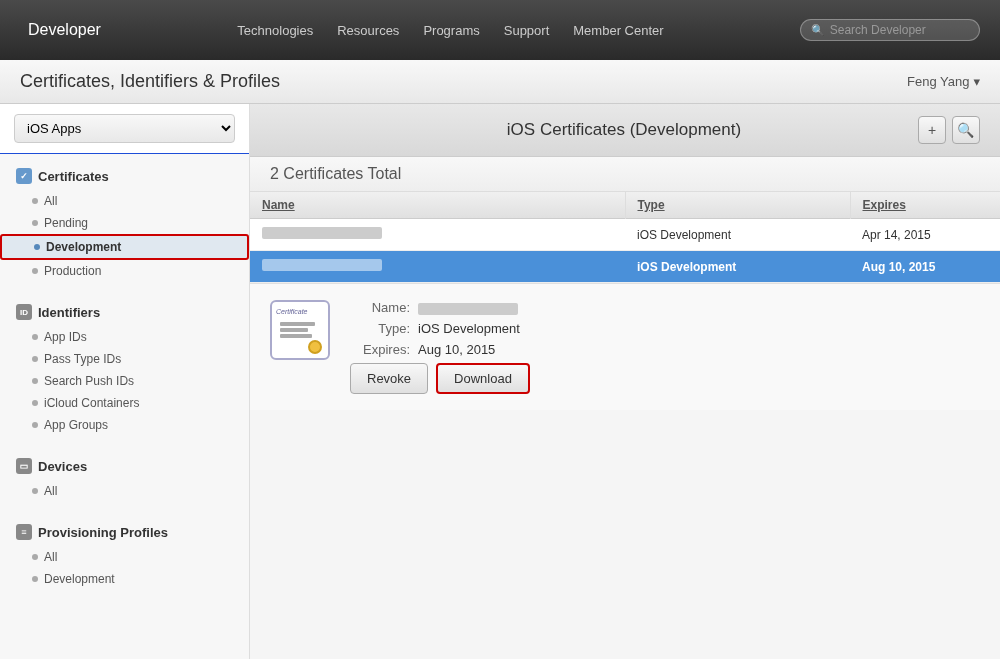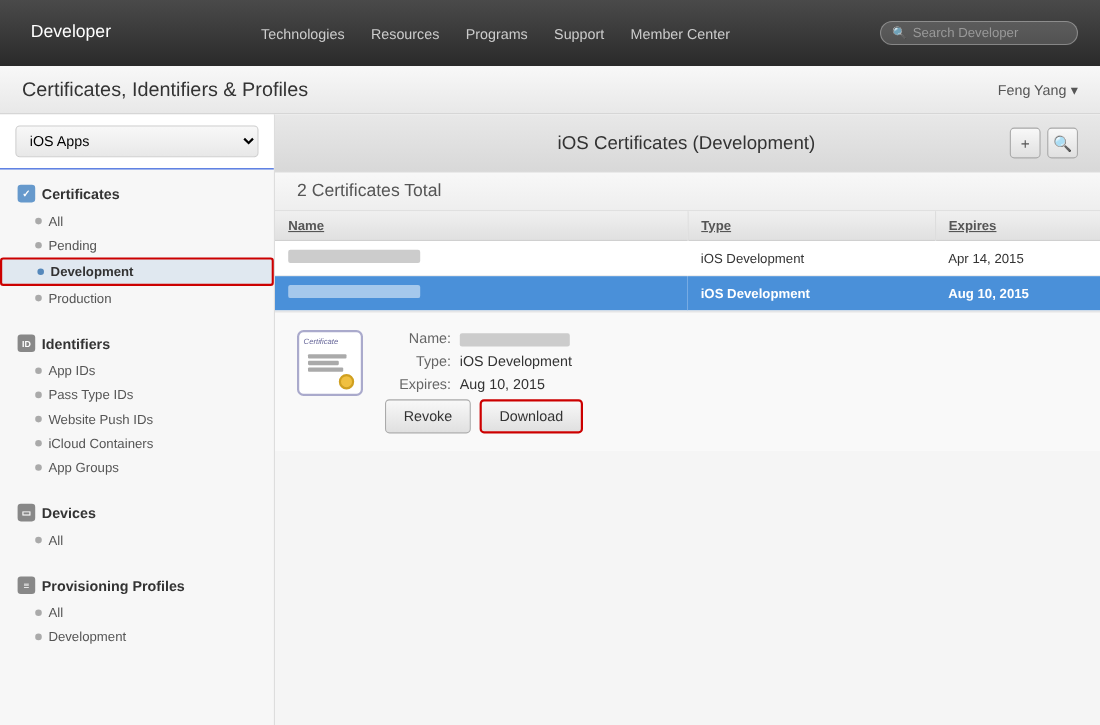--- a/index.html
+++ b/index.html
@@ -445,21 +445,21 @@
       <div class="sidebar-item">
         <span class="dot"></span>
         <span>App IDs</span>
       </div>
       <div class="sidebar-item">
         <span class="dot"></span>
         <span>Pass Type IDs</span>
       </div>
       <div class="sidebar-item">
         <span class="dot"></span>
-        <span>Website Push IDs</span>
+        <span>Search Push IDs</span>
       </div>
       <div class="sidebar-item">
         <span class="dot"></span>
         <span>iCloud Containers</span>
       </div>
       <div class="sidebar-item">
         <span class="dot"></span>
         <span>App Groups</span>
       </div>
     </div>

